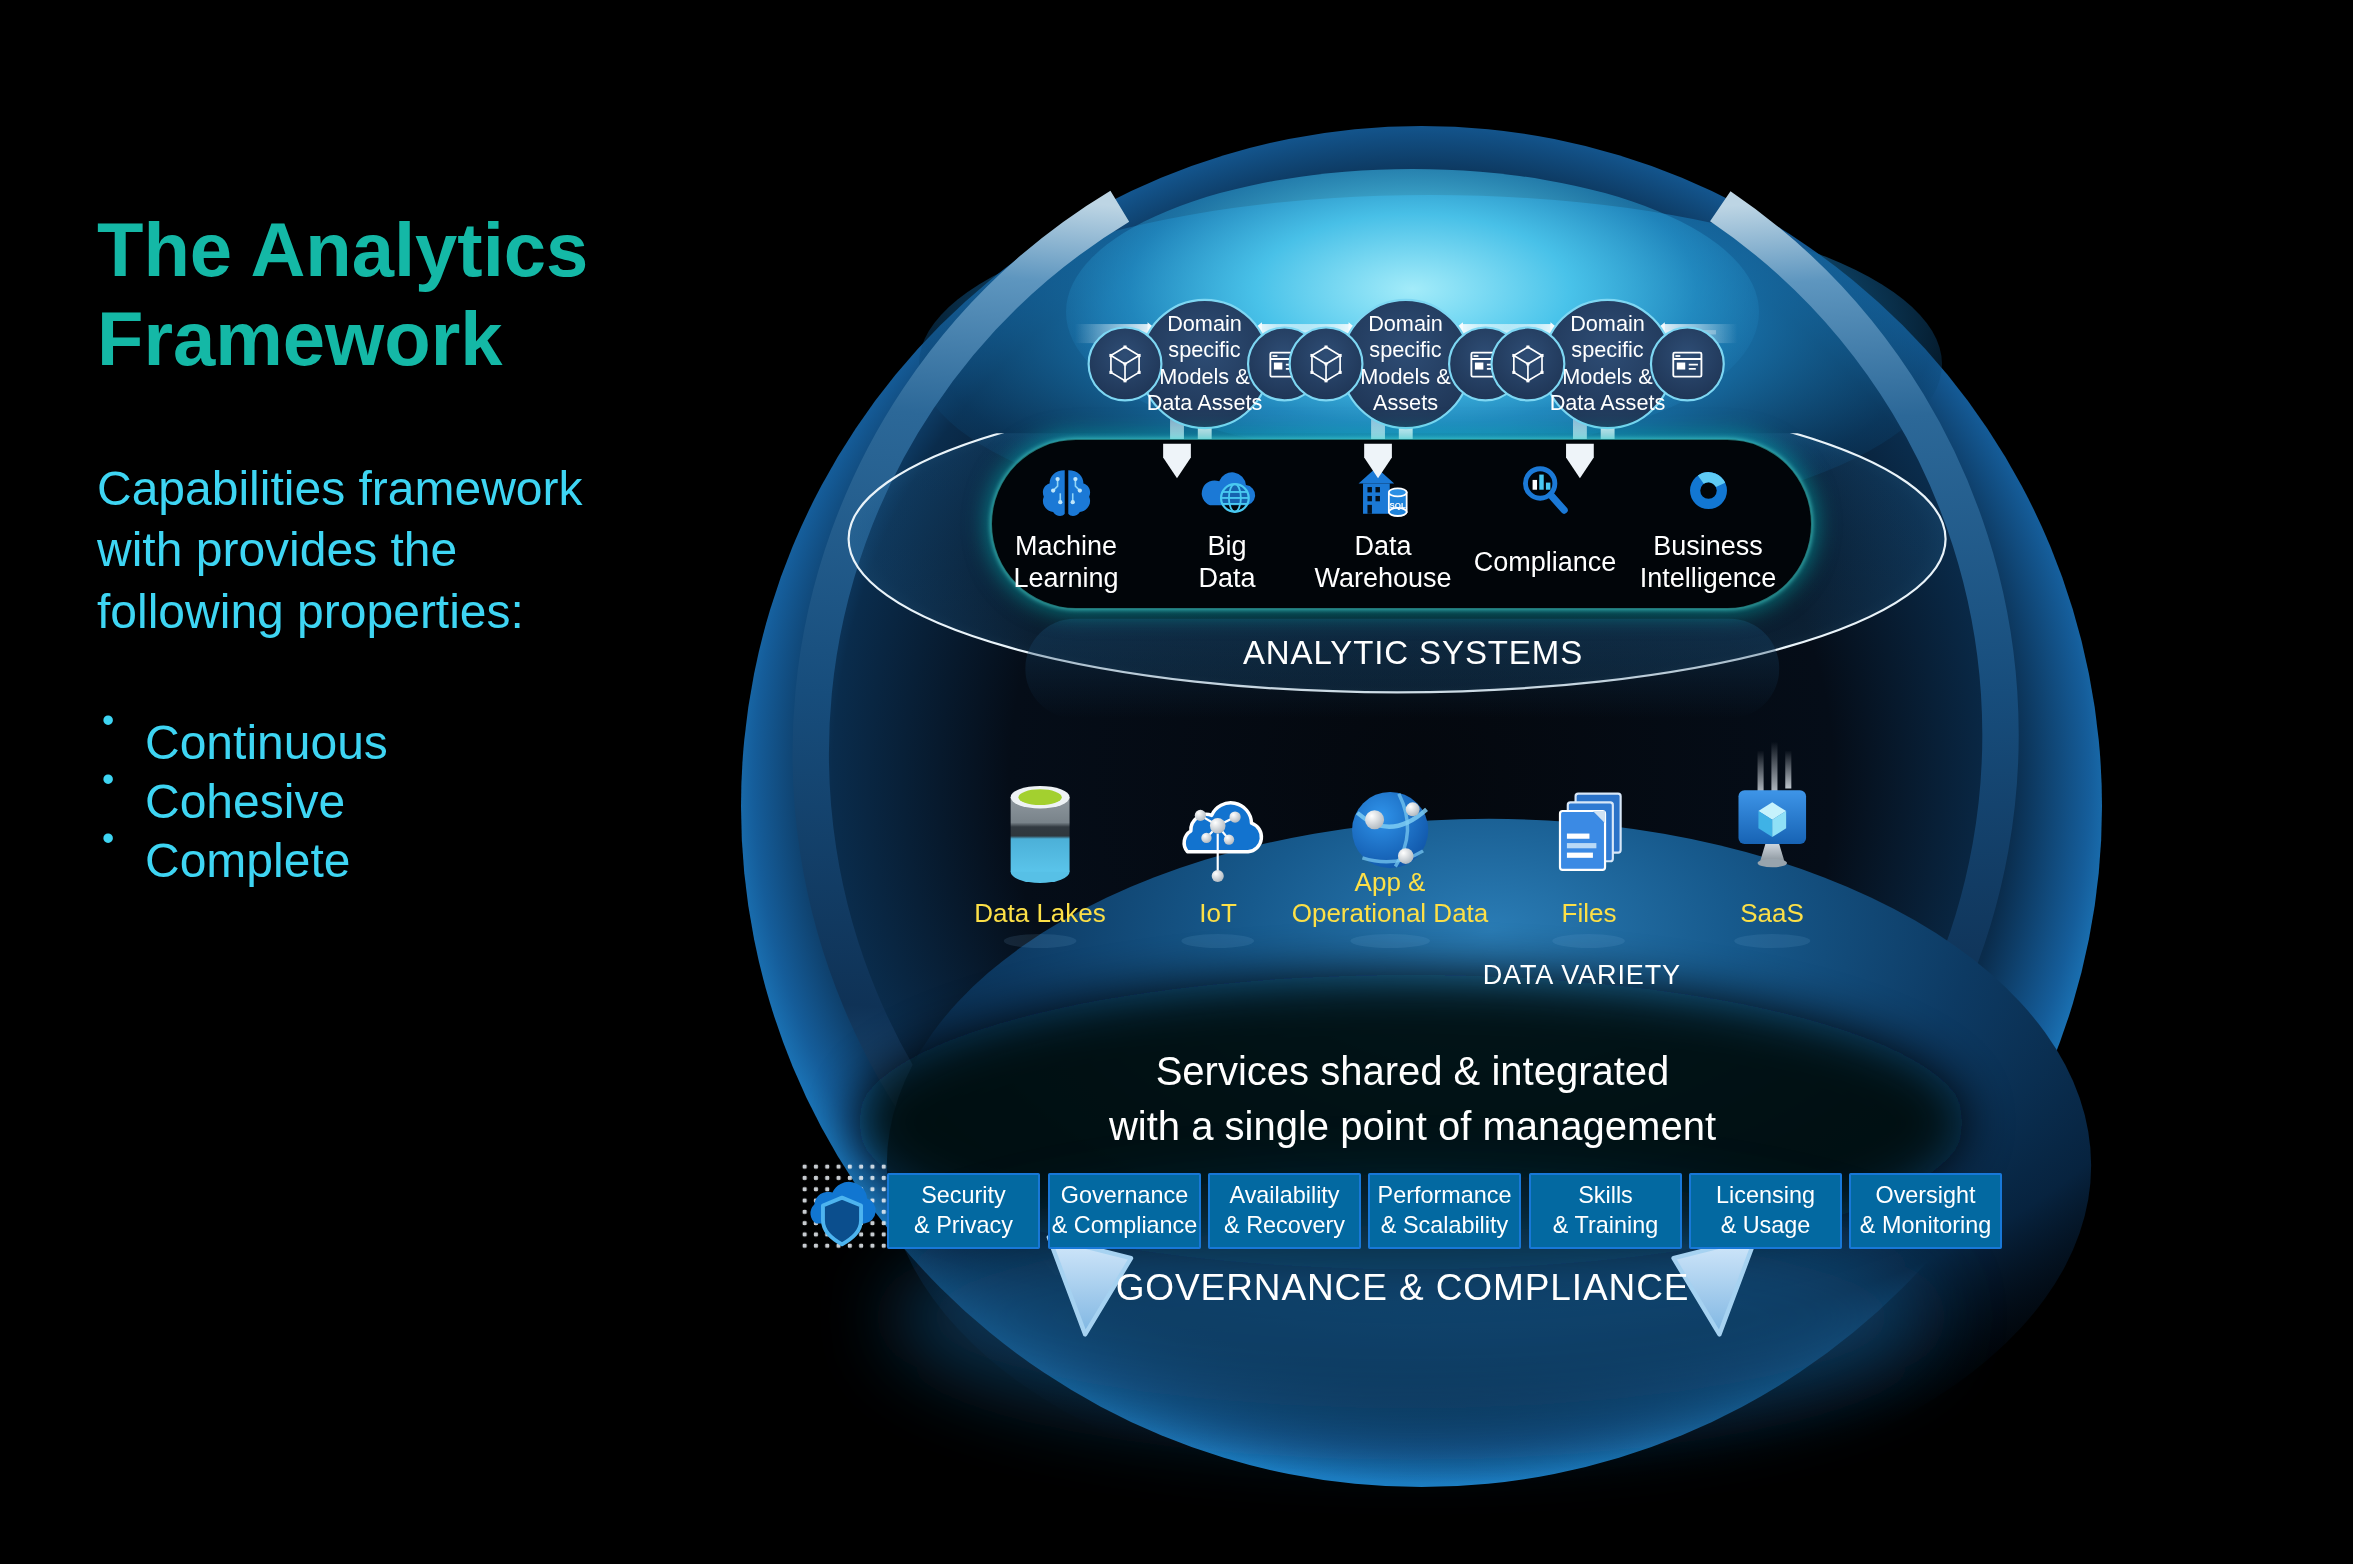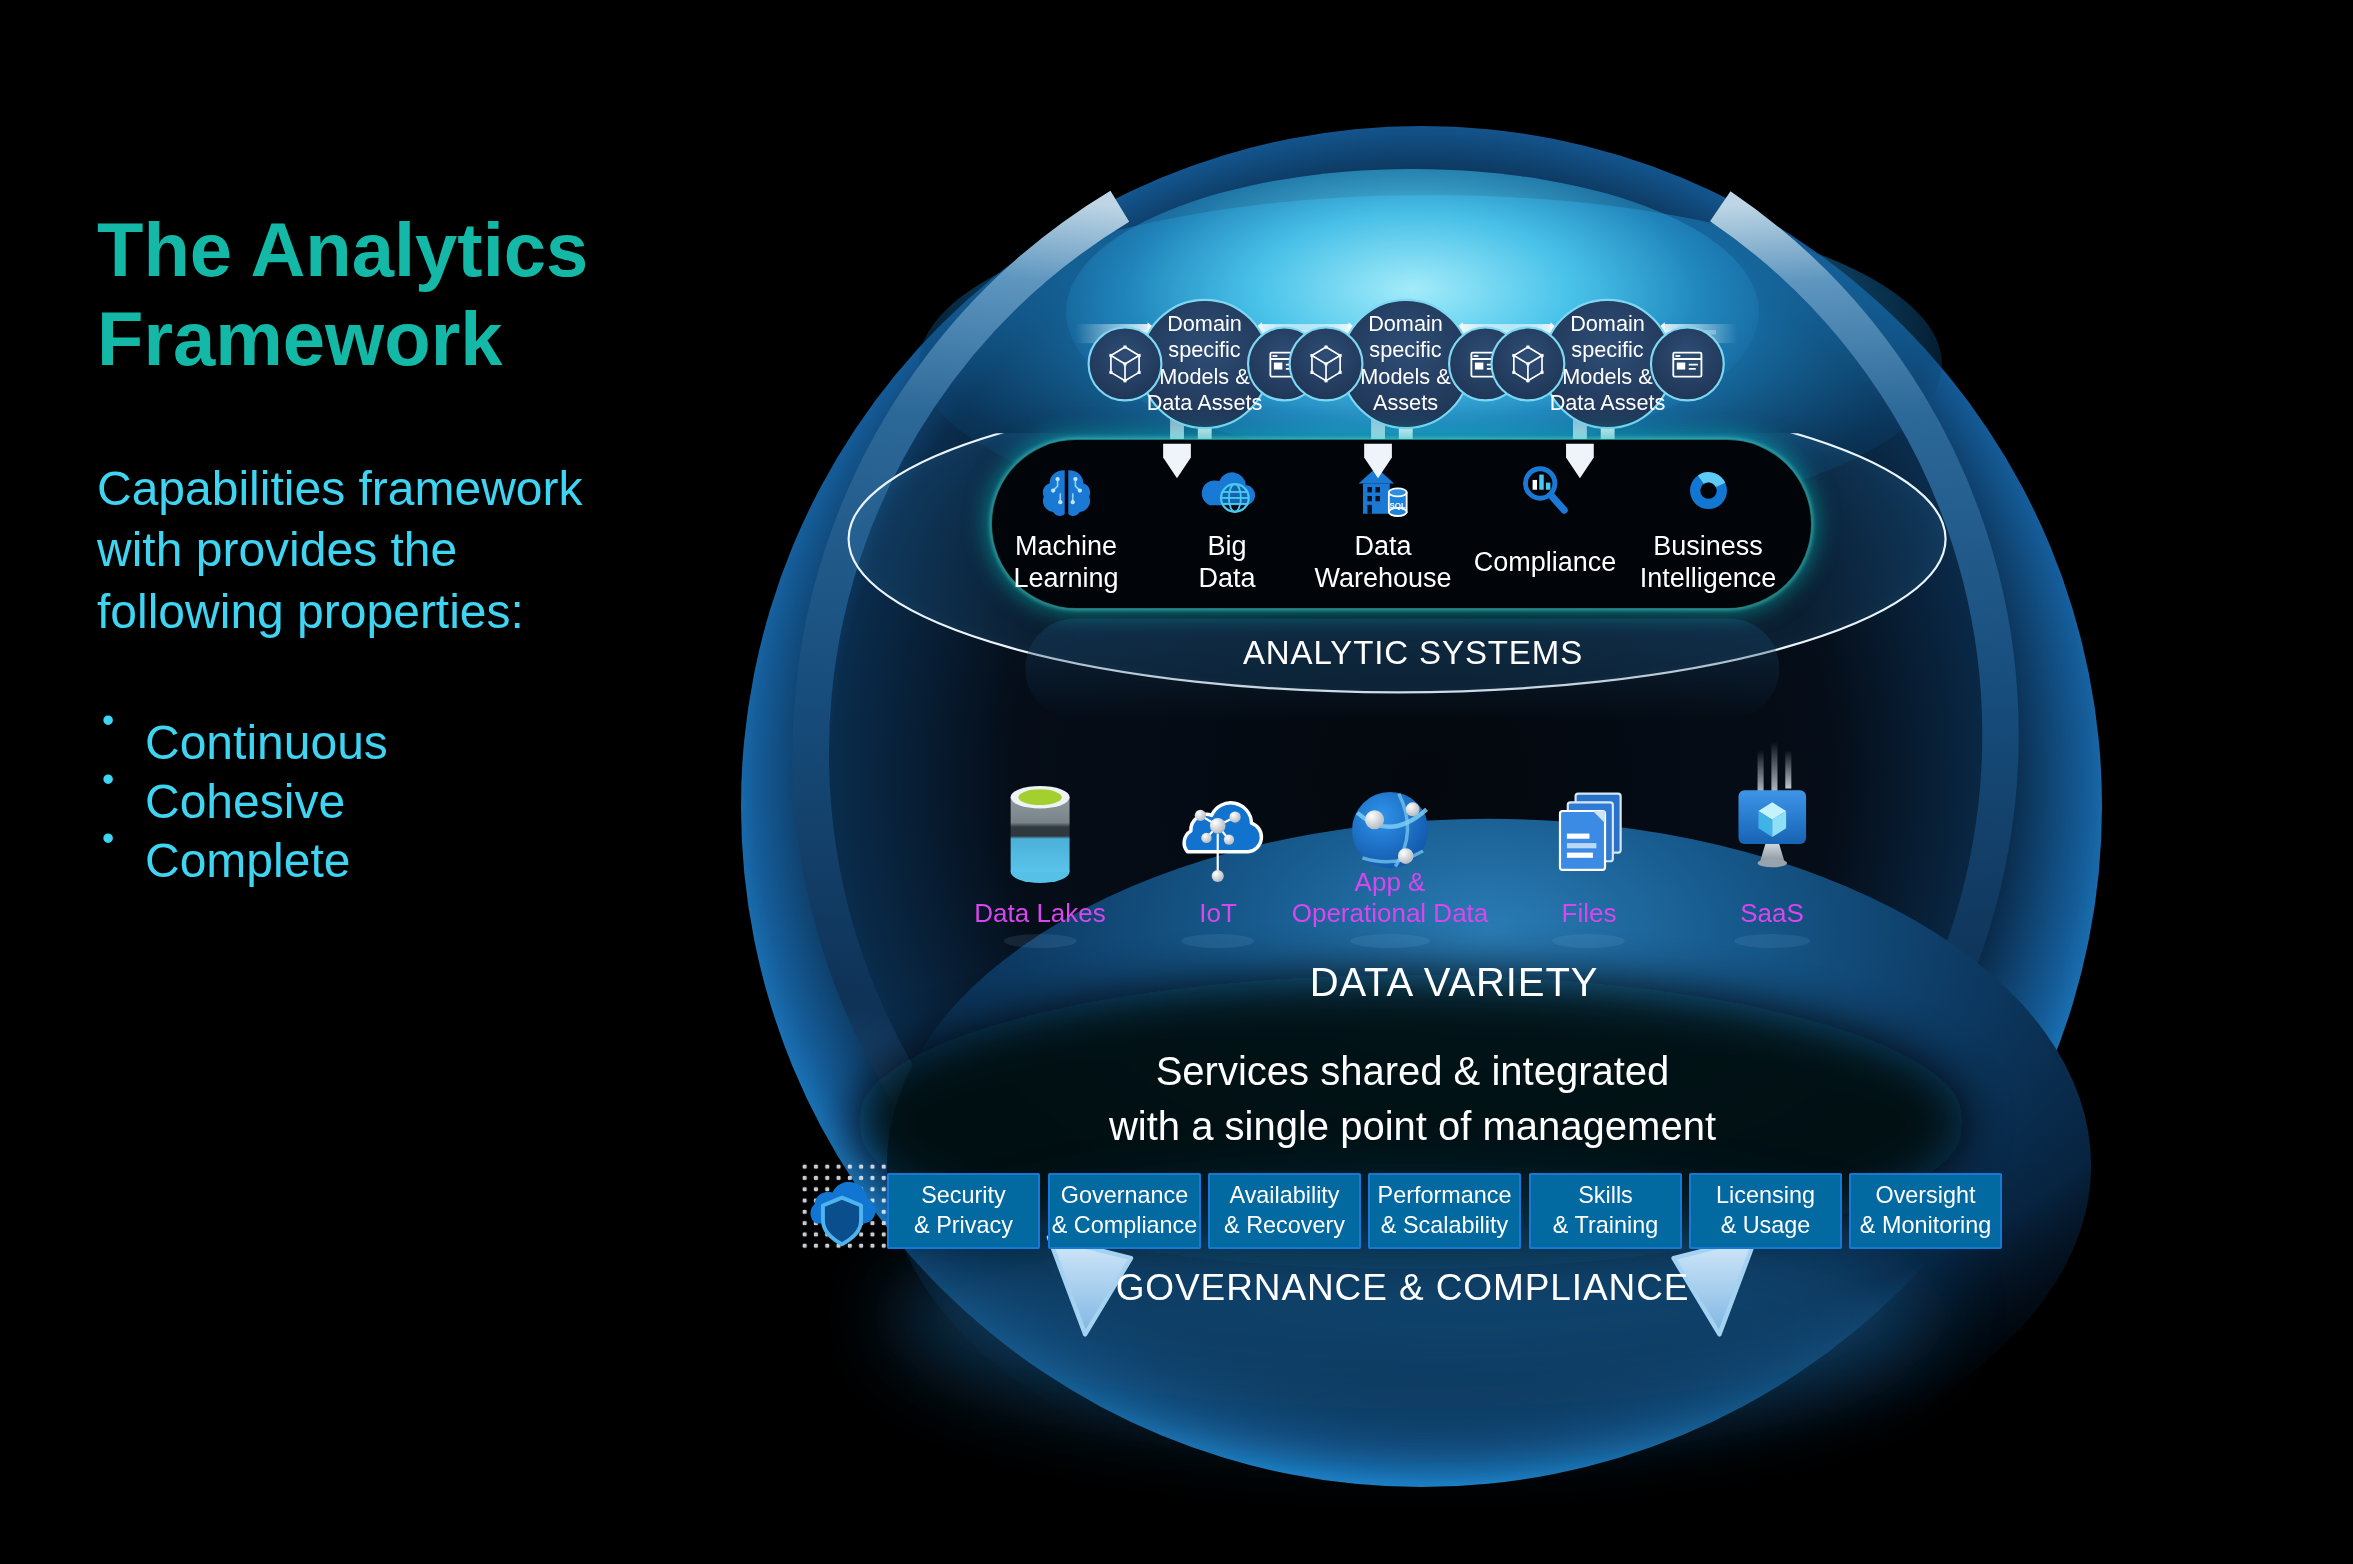--- a/index.html
+++ b/index.html
@@ -43,27 +43,27 @@
   .pill-icon{height:61px;display:flex;align-items:center;justify-content:center;}
   .pill-label{flex:1;display:flex;align-items:center;justify-content:center;text-align:center;
     font-size:27px;line-height:1.18;font-weight:400;color:#fff;}
 
   
   .node-label{width:135px;height:121px;top:303px;font-size:21.7px;line-height:1.22;font-weight:400;color:#fff;}
 
   
   .sect{font-weight:400;color:#fff;letter-spacing:0.9px;}
   .analytic-label{left:1153px;top:634px;width:520px;font-size:33px;text-align:center;}
-  .variety-label{left:1194px;top:960px;width:520px;font-size:40px;text-align:center;}
+  .variety-label{left:1161px;top:960px;width:520px;font-size:27px;text-align:right;}
   .services{left:1066px;top:1044px;width:693px;font-size:40px;line-height:1.38;text-align:center;font-weight:400;}
   .gov-label{left:1056px;top:1267px;width:693px;font-size:37px;text-align:center;}
 
   
   .variety-item-label{top:856px;height:73px;width:260px;font-size:26px;line-height:1.2;
-    font-weight:400;color:#d946ef;transform:translateX(-50%);}
+    font-weight:400;color:#fde047;transform:translateX(-50%);}
 
   
   .gov-box{top:1173px;width:153px;height:76px;box-sizing:border-box;background:#0369a1;
     border:2.6px solid #1878D8;border-radius:1.7px;font-size:23.4px;line-height:1.28;color:#fff;}
   .gov-dots{left:799px;top:1161px;width:90px;height:90px;
     background-image:radial-gradient(circle,rgba(235,240,245,0.85) 2px,transparent 2.5px);
     background-size:11.3px 11.3px;}
 </style>
 </head>
 <body>

